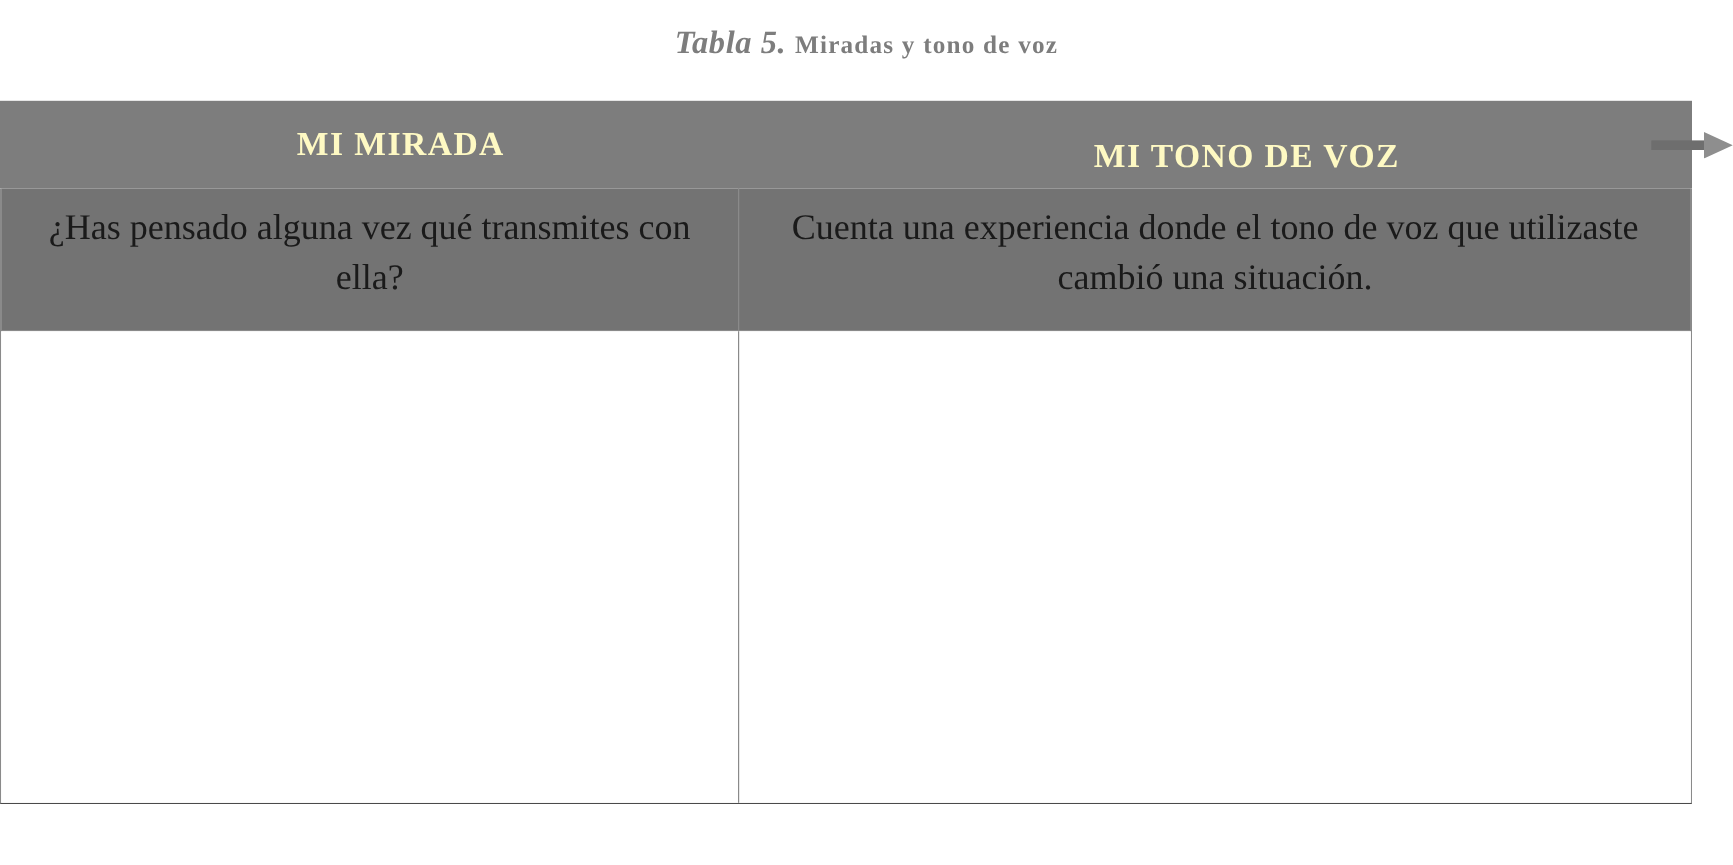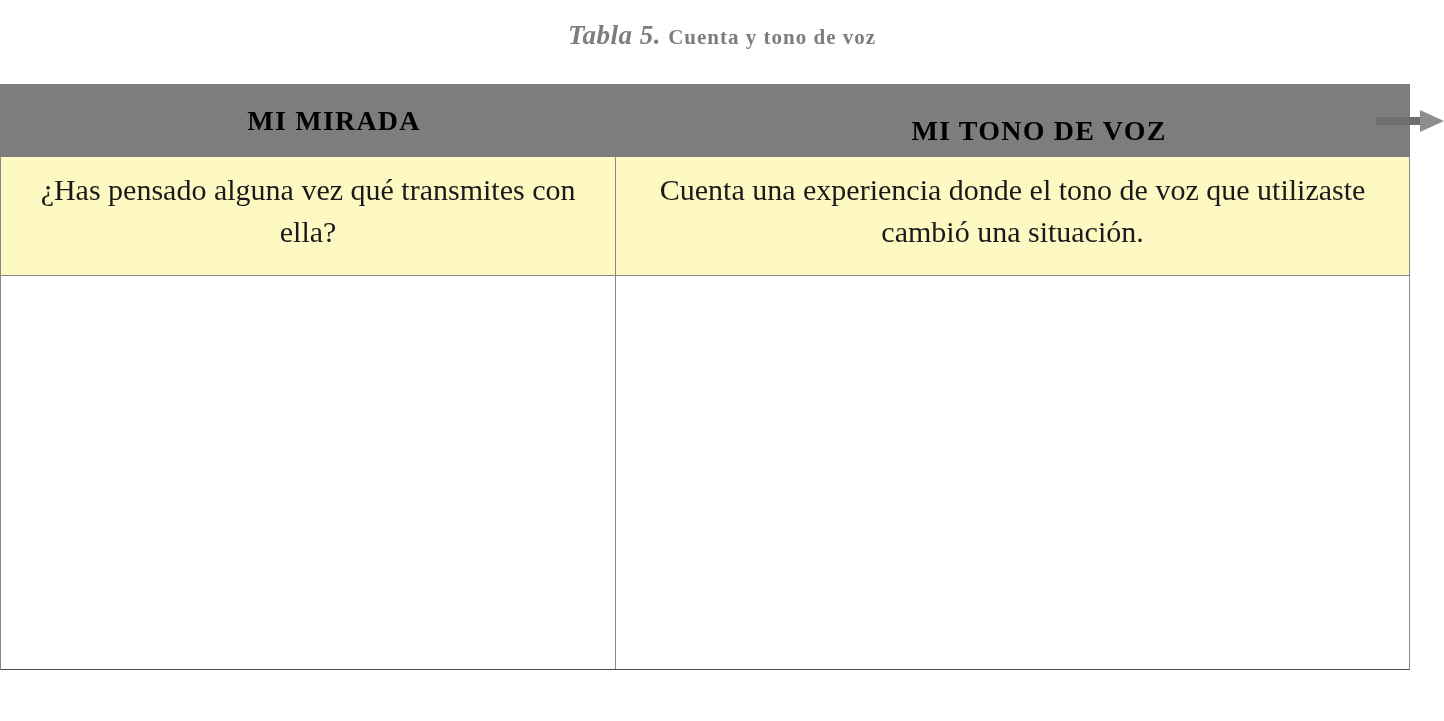--- a/index.html
+++ b/index.html
@@ -52,21 +52,21 @@
   }
 
   .header-band {
     position: relative;
     height: 73px;
     background: #7d7d7d;
     display: flex;
     align-items: center;
   }
   .header-cell {
-    color: #000000;
+    color: #fef9c3;
     font-weight: bold;
     font-size: 28px;
     letter-spacing: 1.2px;
     text-align: center;
     font-family: "Liberation Serif", serif;
     white-space: nowrap;
   }
   .header-cell.left {
     width: 668px;
   }
@@ -88,21 +88,21 @@
   .body-rows {
     border-left: 1px solid #8a8a8a;
     border-right: 1px solid #8a8a8a;
     border-bottom: 1px solid #4a4a4a;
   }
 
   .row {
     display: flex;
   }
   .row.prompt {
-    background: #fef9c3;
+    background: #737373;
     border-bottom: 1px solid #8a8a8a;
   }
   .row.blank {
     background: #ffffff;
     height: 393px;
   }
 
   .cell {
     box-sizing: border-box;
     padding: 12px 16px 16px 16px;
@@ -128,21 +128,21 @@
     min-height: 118px;
   }
 </style>
 </head>
 <body>
 
 <div class="page">
 
   <div class="caption">
     <span class="cap-num">Tabla 5.</span>
-    <span class="smallcaps">Cuenta y tono de voz</span>
+    <span class="smallcaps">Miradas y tono de voz</span>
   </div>
 
   <div class="table-wrap">
 
     <div class="header-band">
       <div class="header-cell left">MI MIRADA</div>
       <div class="header-cell right">MI TONO DE VOZ</div>
       <span class="header-arrow">
         <svg width="68" height="22" viewBox="0 0 68 22" xmlns="http://www.w3.org/2000/svg">
           <rect x="0" y="7" width="48" height="8" fill="#6e6e6e"></rect>

